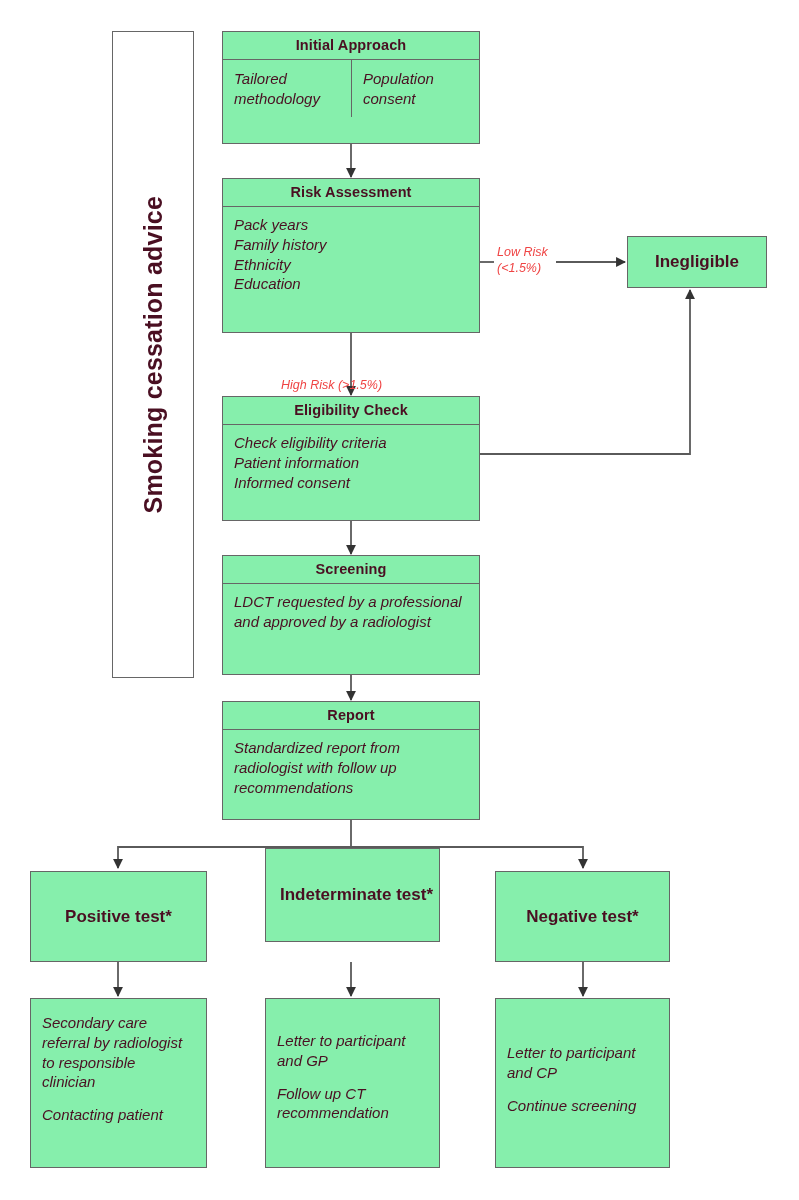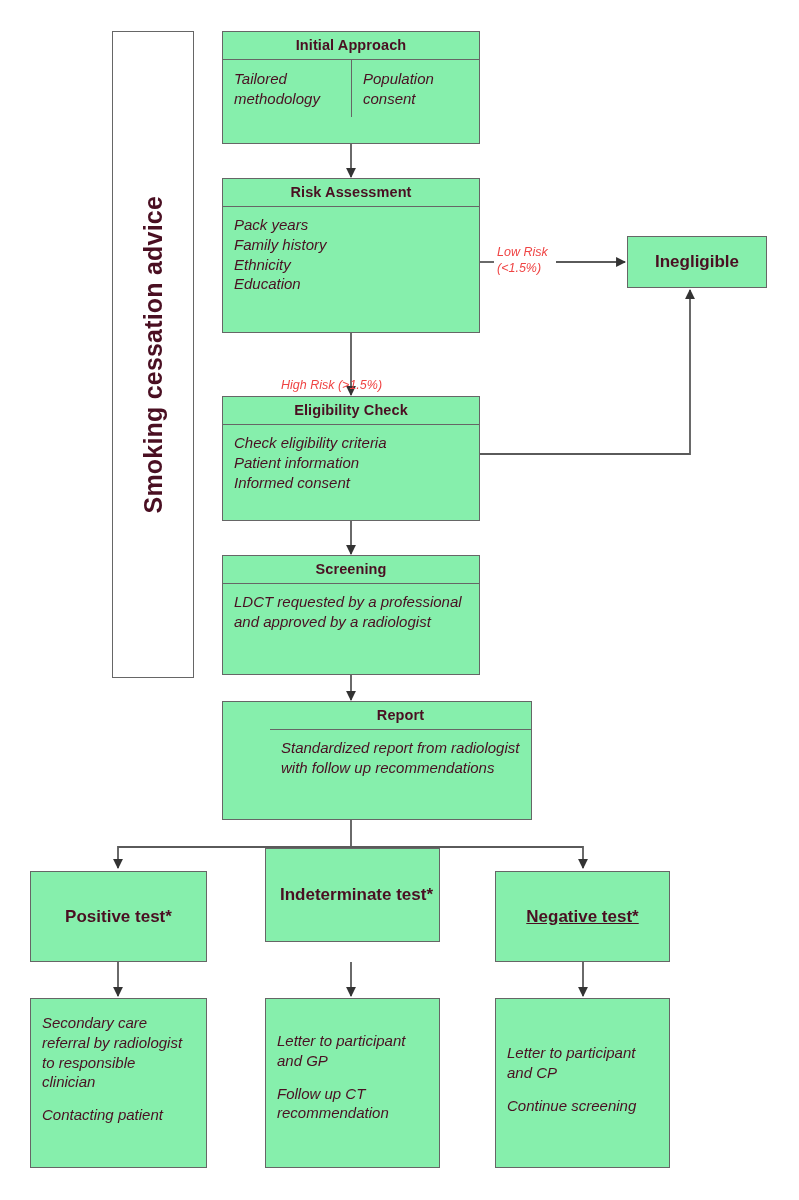--- a/index.html
+++ b/index.html
@@ -177,34 +177,34 @@
       <div>Patient information</div>
       <div>Informed consent</div>
     </div>
   </div>
 
   <div class="node" style="left:222px; top:555px; width:258px; height:120px;">
     <div class="node-header">Screening</div>
     <div class="node-body">LDCT requested by a professional and approved by a radiologist</div>
   </div>
 
-  <div class="node" style="left:222px; top:701px; width:310px; height:119px;padding-left:47px;">
+  <div class="node" style="left:222px; top:701px; width:258px; height:119px;">
     <div class="node-header">Report</div>
     <div class="node-body">Standardized report from radiologist with follow up recommendations</div>
   </div>
 
   <div class="node plain-node" style="left:30px; top:871px; width:177px; height:91px;">
     <span>Positive test*</span>
   </div>
 
   <div class="node plain-node left-text" style="left:265px; top:848px; width:175px; height:94px;">
     <span>Indeterminate test*</span>
   </div>
 
-  <div class="node plain-node" style="left:495px; top:871px; width:175px; height:91px;text-decoration:underline;">
+  <div class="node plain-node" style="left:495px; top:871px; width:175px; height:91px;">
     <span>Negative test*</span>
   </div>
 
   <div class="node" style="left:30px; top:998px; width:177px; height:170px;">
     <div class="node-body" style="padding-top:14px;">
       <div>Secondary care</div>
       <div>referral by radiologist</div>
       <div>to responsible</div>
       <div>clinician</div>
       <span class="blank"></span>

